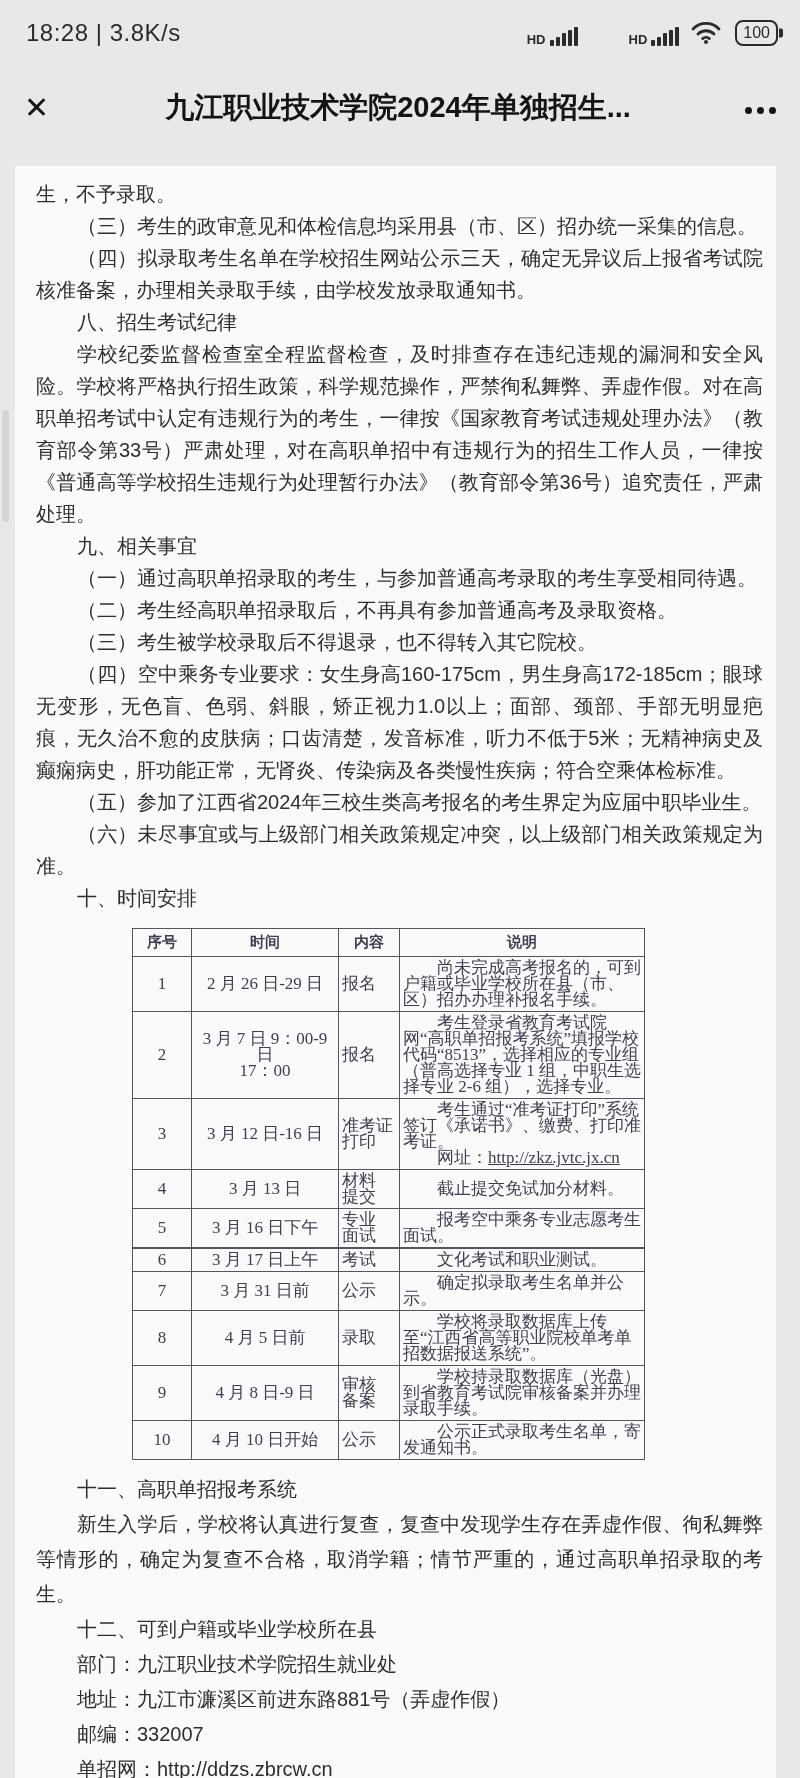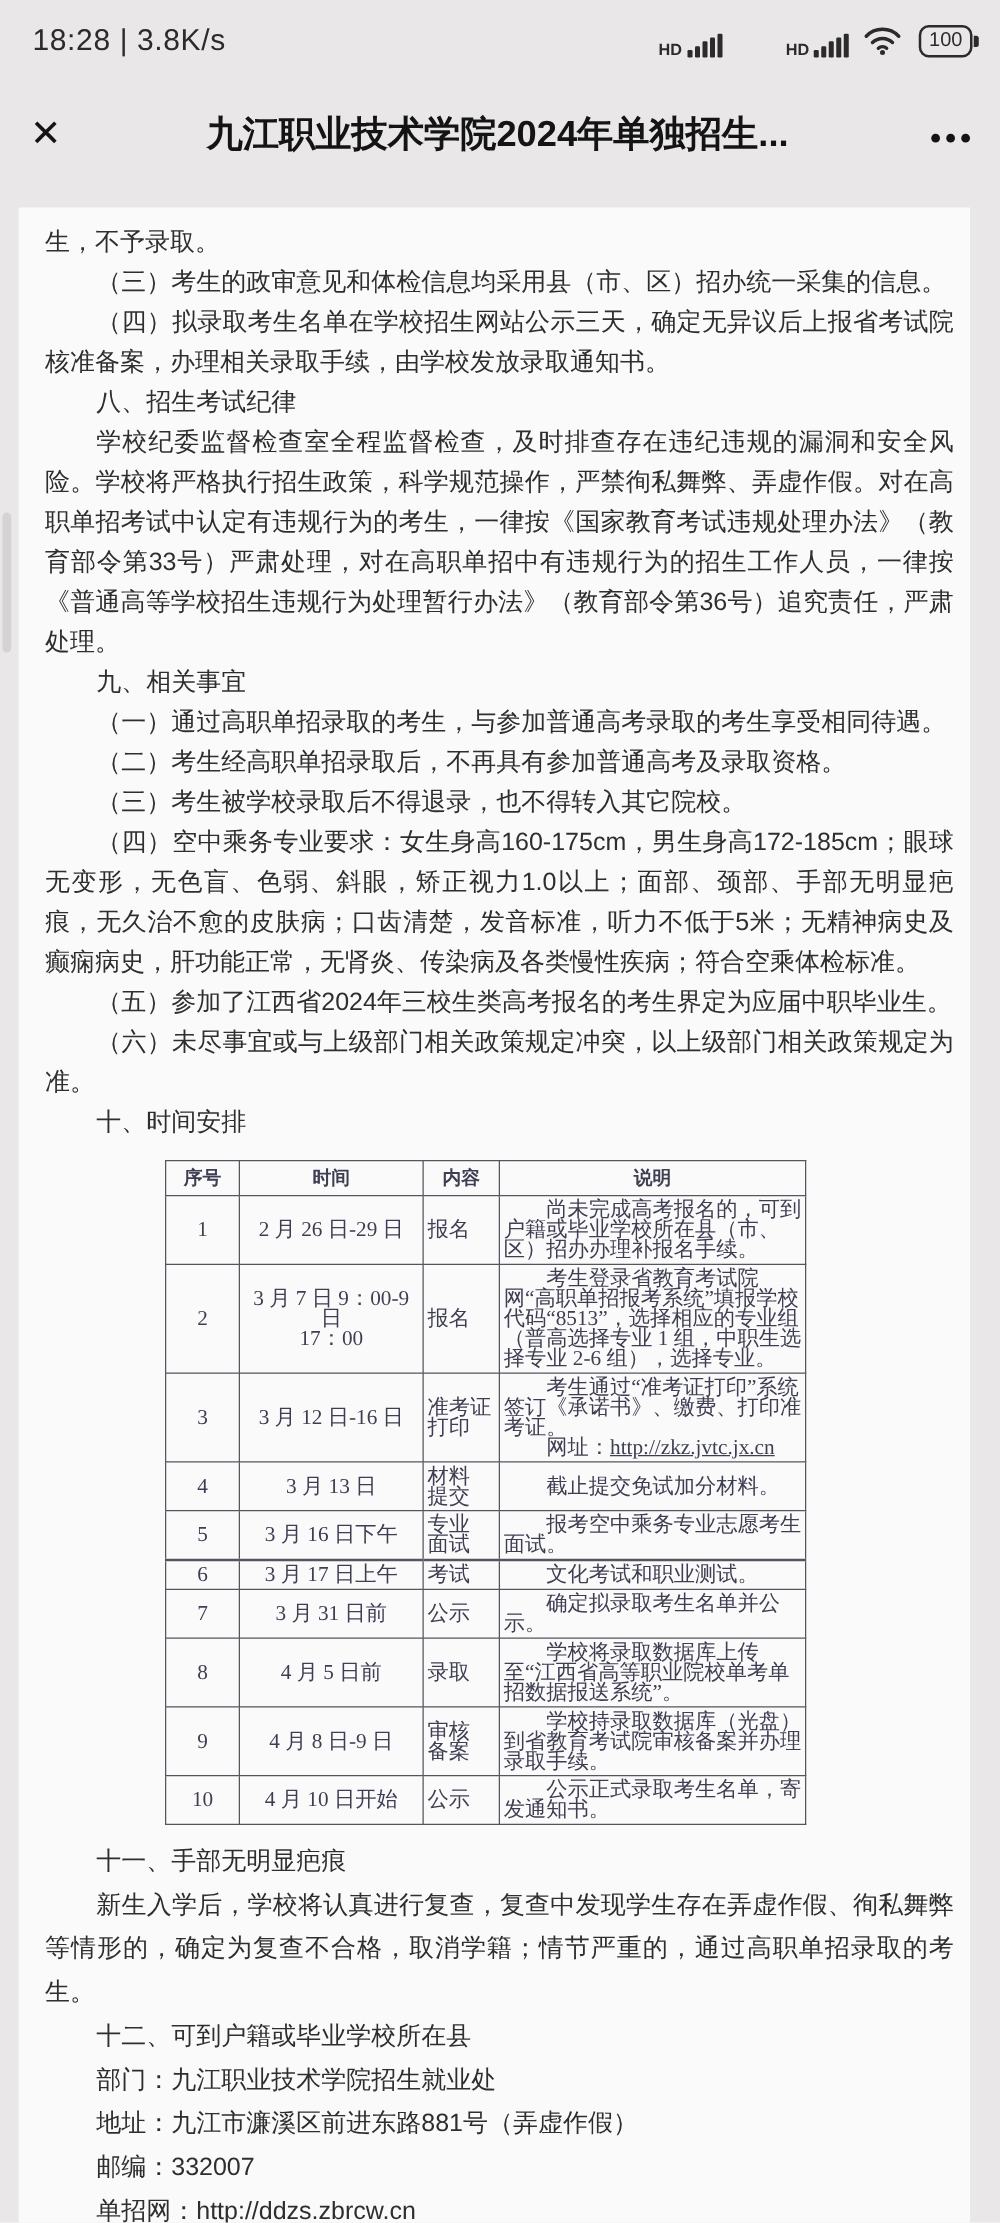--- a/index.html
+++ b/index.html
@@ -226,21 +226,21 @@
           <td class="c-time">4 月 10 日开始</td>
           <td class="c-content">公示</td>
           <td class="c-desc">
             <div class="dline">公示正式录取考生名单，寄发通知书。</div>
           </td>
         </tr>
       </tbody>
   </table>
 
   <div class="after">
-    <p class="para indent">十一、手部无明显疤痕</p>
+    <p class="para indent">十一、高职单招报考系统</p>
     <p class="para indent">新生入学后，学校将认真进行复查，复查中发现学生存在弄虚作假、徇私舞弊等情形的，确定为复查不合格，取消学籍；情节严重的，通过高职单招录取的考生。</p>
     <p class="para indent">十二、可到户籍或毕业学校所在县</p>
     <p class="para indent">部门：九江职业技术学院招生就业处</p>
     <p class="para indent">地址：九江市濂溪区前进东路881号（弄虚作假）</p>
     <p class="para indent">邮编：332007</p>
     <p class="para indent">单招网：http://ddzs.zbrcw.cn</p>
     <p class="para indent">电话：0792—8262600 8177701 8177702</p>
     <p class="para right sig">九江职业技术学院</p>
 
   </div>

